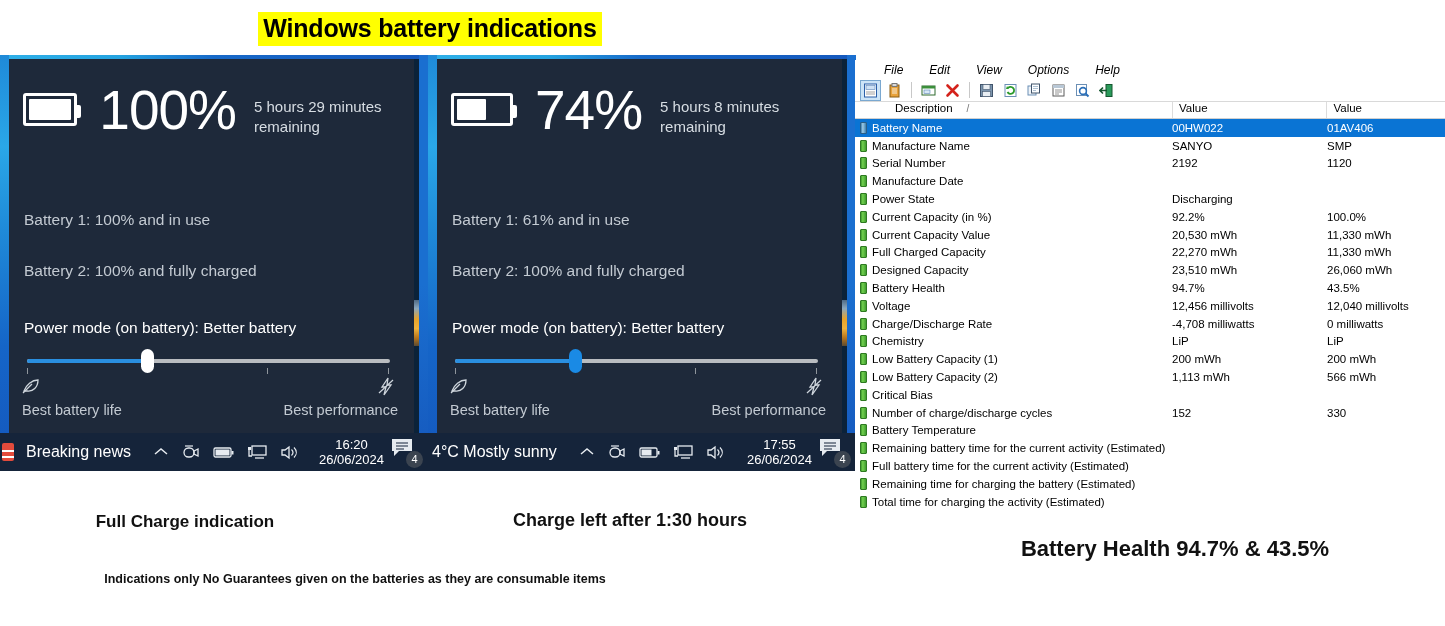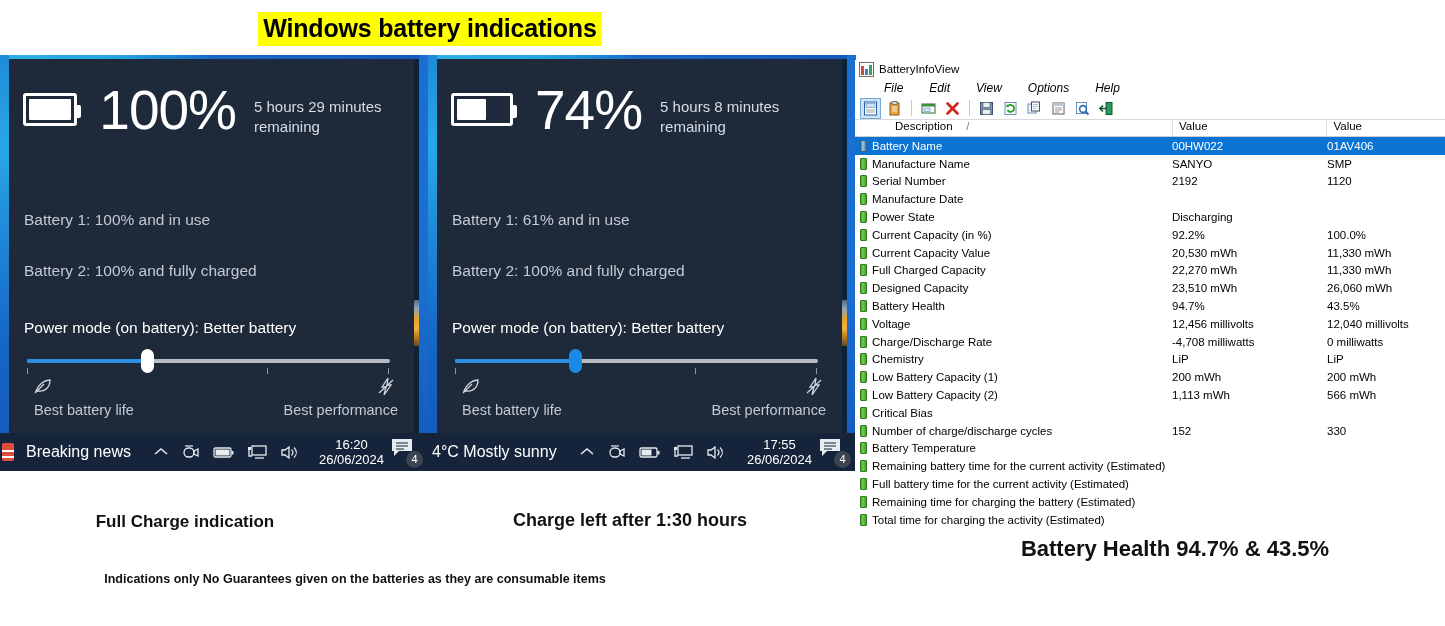--- a/index.html
+++ b/index.html
@@ -44,21 +44,21 @@
   .bline1{top:152px;}
   .bline2{top:203px;}
   .pmode{position:absolute;left:15px;top:260px;color:#ffffff;font-size:15.5px;font-weight:normal;}
 
   .slider{position:absolute;left:18px;right:24px;top:300px;height:4px;background:#b9bcc0;border-radius:2px;}
   .slider .fill{position:absolute;left:0;top:0;bottom:0;background:#2a8fe0;border-radius:2px;}
   .slider .tick{position:absolute;top:9px;width:1px;height:6px;background:#8f959c;}
   .slider .knob{position:absolute;top:-10px;width:13px;height:24px;border-radius:7px;background:#ffffff;}
   #flyout2 .slider .knob{background:#1a8ae5;}
 
-  .endrow{position:absolute;left:24px;right:16px;top:318px;height:46px;}
+  .endrow{position:absolute;left:12px;right:16px;top:318px;height:46px;}
   .endrow .ico{position:absolute;color:#cfd6dd;font-size:17px;}
   .endrow .lbl{position:absolute;color:#c3cad2;font-size:14.5px;top:25px;}
   .lbl-left{left:1px;} .lbl-right{right:0;}
   .ico-left{left:0;top:0;} .ico-right{right:2px;top:0;}
 
   .settings{position:absolute;left:15px;top:412px;color:#4aa8e8;font-size:16px;}
 
   .taskbar{position:absolute;left:0;bottom:0;height:38px;width:100%;background:#15243a;
     display:flex;align-items:center;}
   .news-ico{width:12px;height:18px;margin-left:2px;border-radius:2px;
@@ -317,28 +317,20 @@
       </span>
     </div>
   </div>
 
   <div class="cap cap-a">Full Charge indication</div>
   <div class="cap cap-b">Charge left after 1:30 hours</div>
   <div class="cap cap-note">Indications only No Guarantees given on the batteries as they are consumable items</div>
   <div class="cap cap-health">Battery Health 94.7% &amp; 43.5%</div>
 
   <div class="biv">
-    <div class="biv-title">
-      <span class="biv-logo">
-        <i style="left:1px;height:9px;background:#d04a3a;"></i>
-        <i style="left:5px;height:6px;background:#3a7fd0;"></i>
-        <i style="left:9px;height:10px;background:#3aa24a;"></i>
-      </span>
-      <span>BatteryInfoView</span>
-    </div>
 
     <div class="menubar">
       <div>File</div>
       <div>Edit</div>
       <div>View</div>
       <div>Options</div>
       <div>Help</div>
     </div>
 
     <div class="toolbar">

